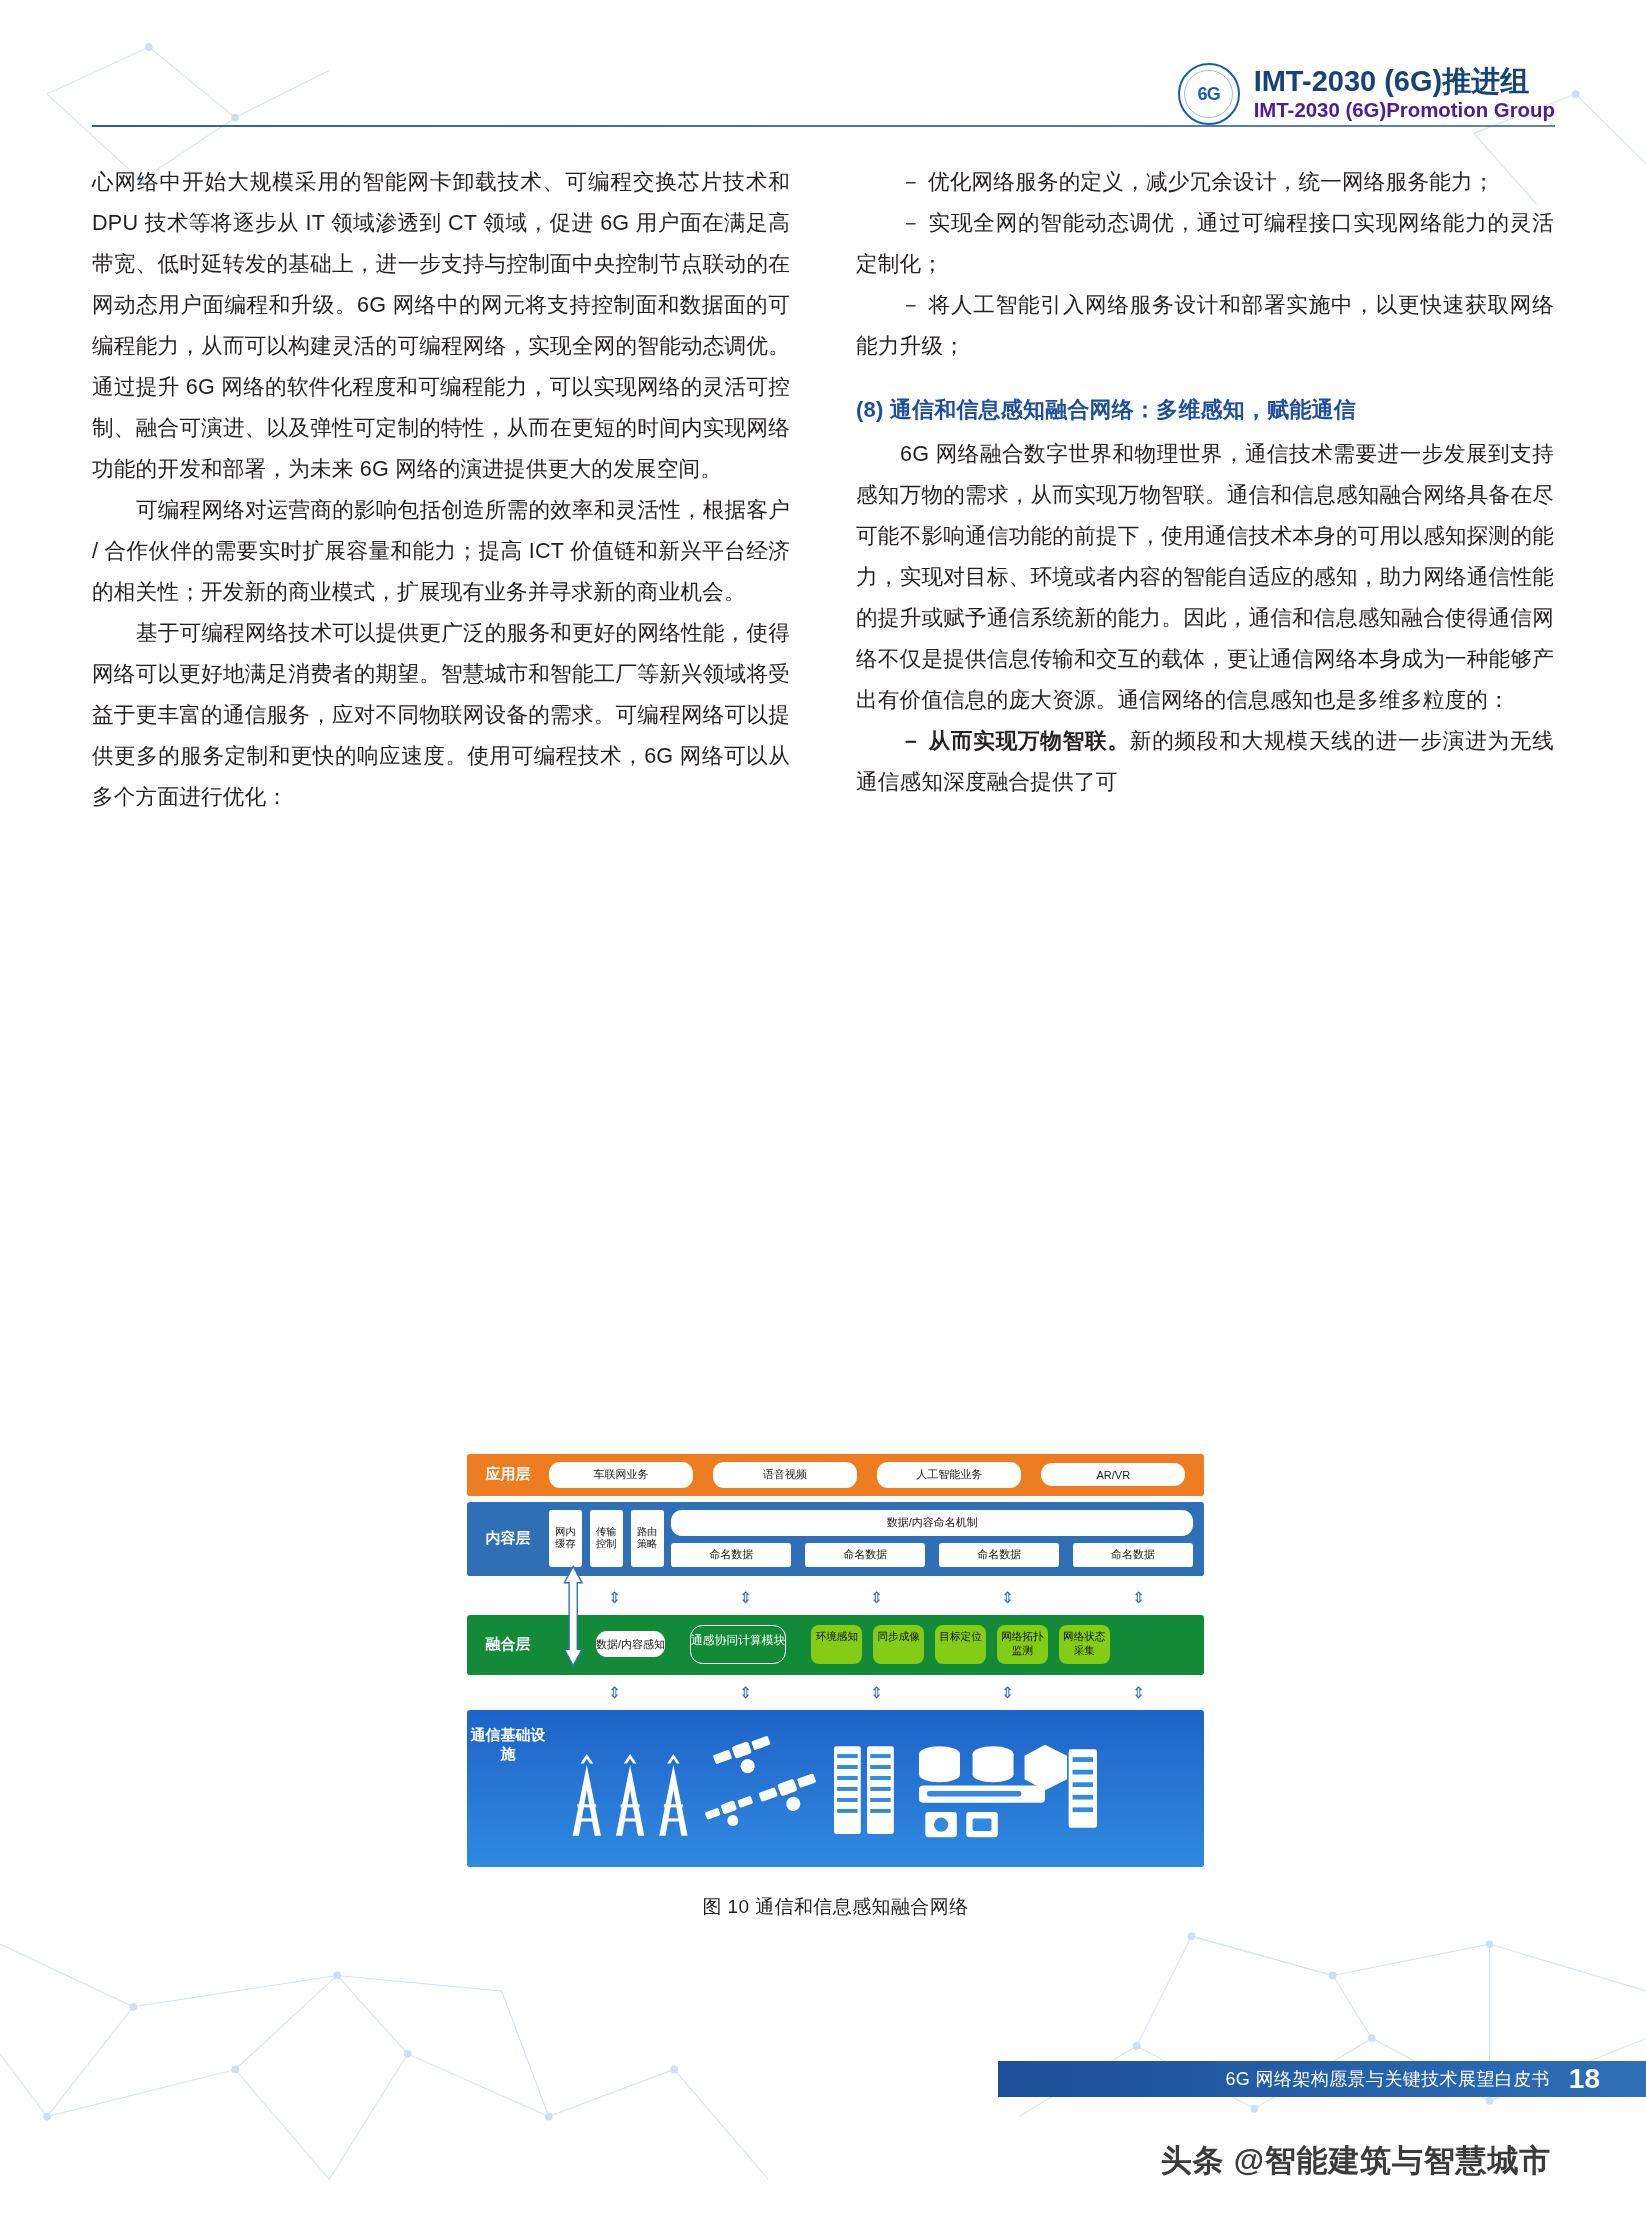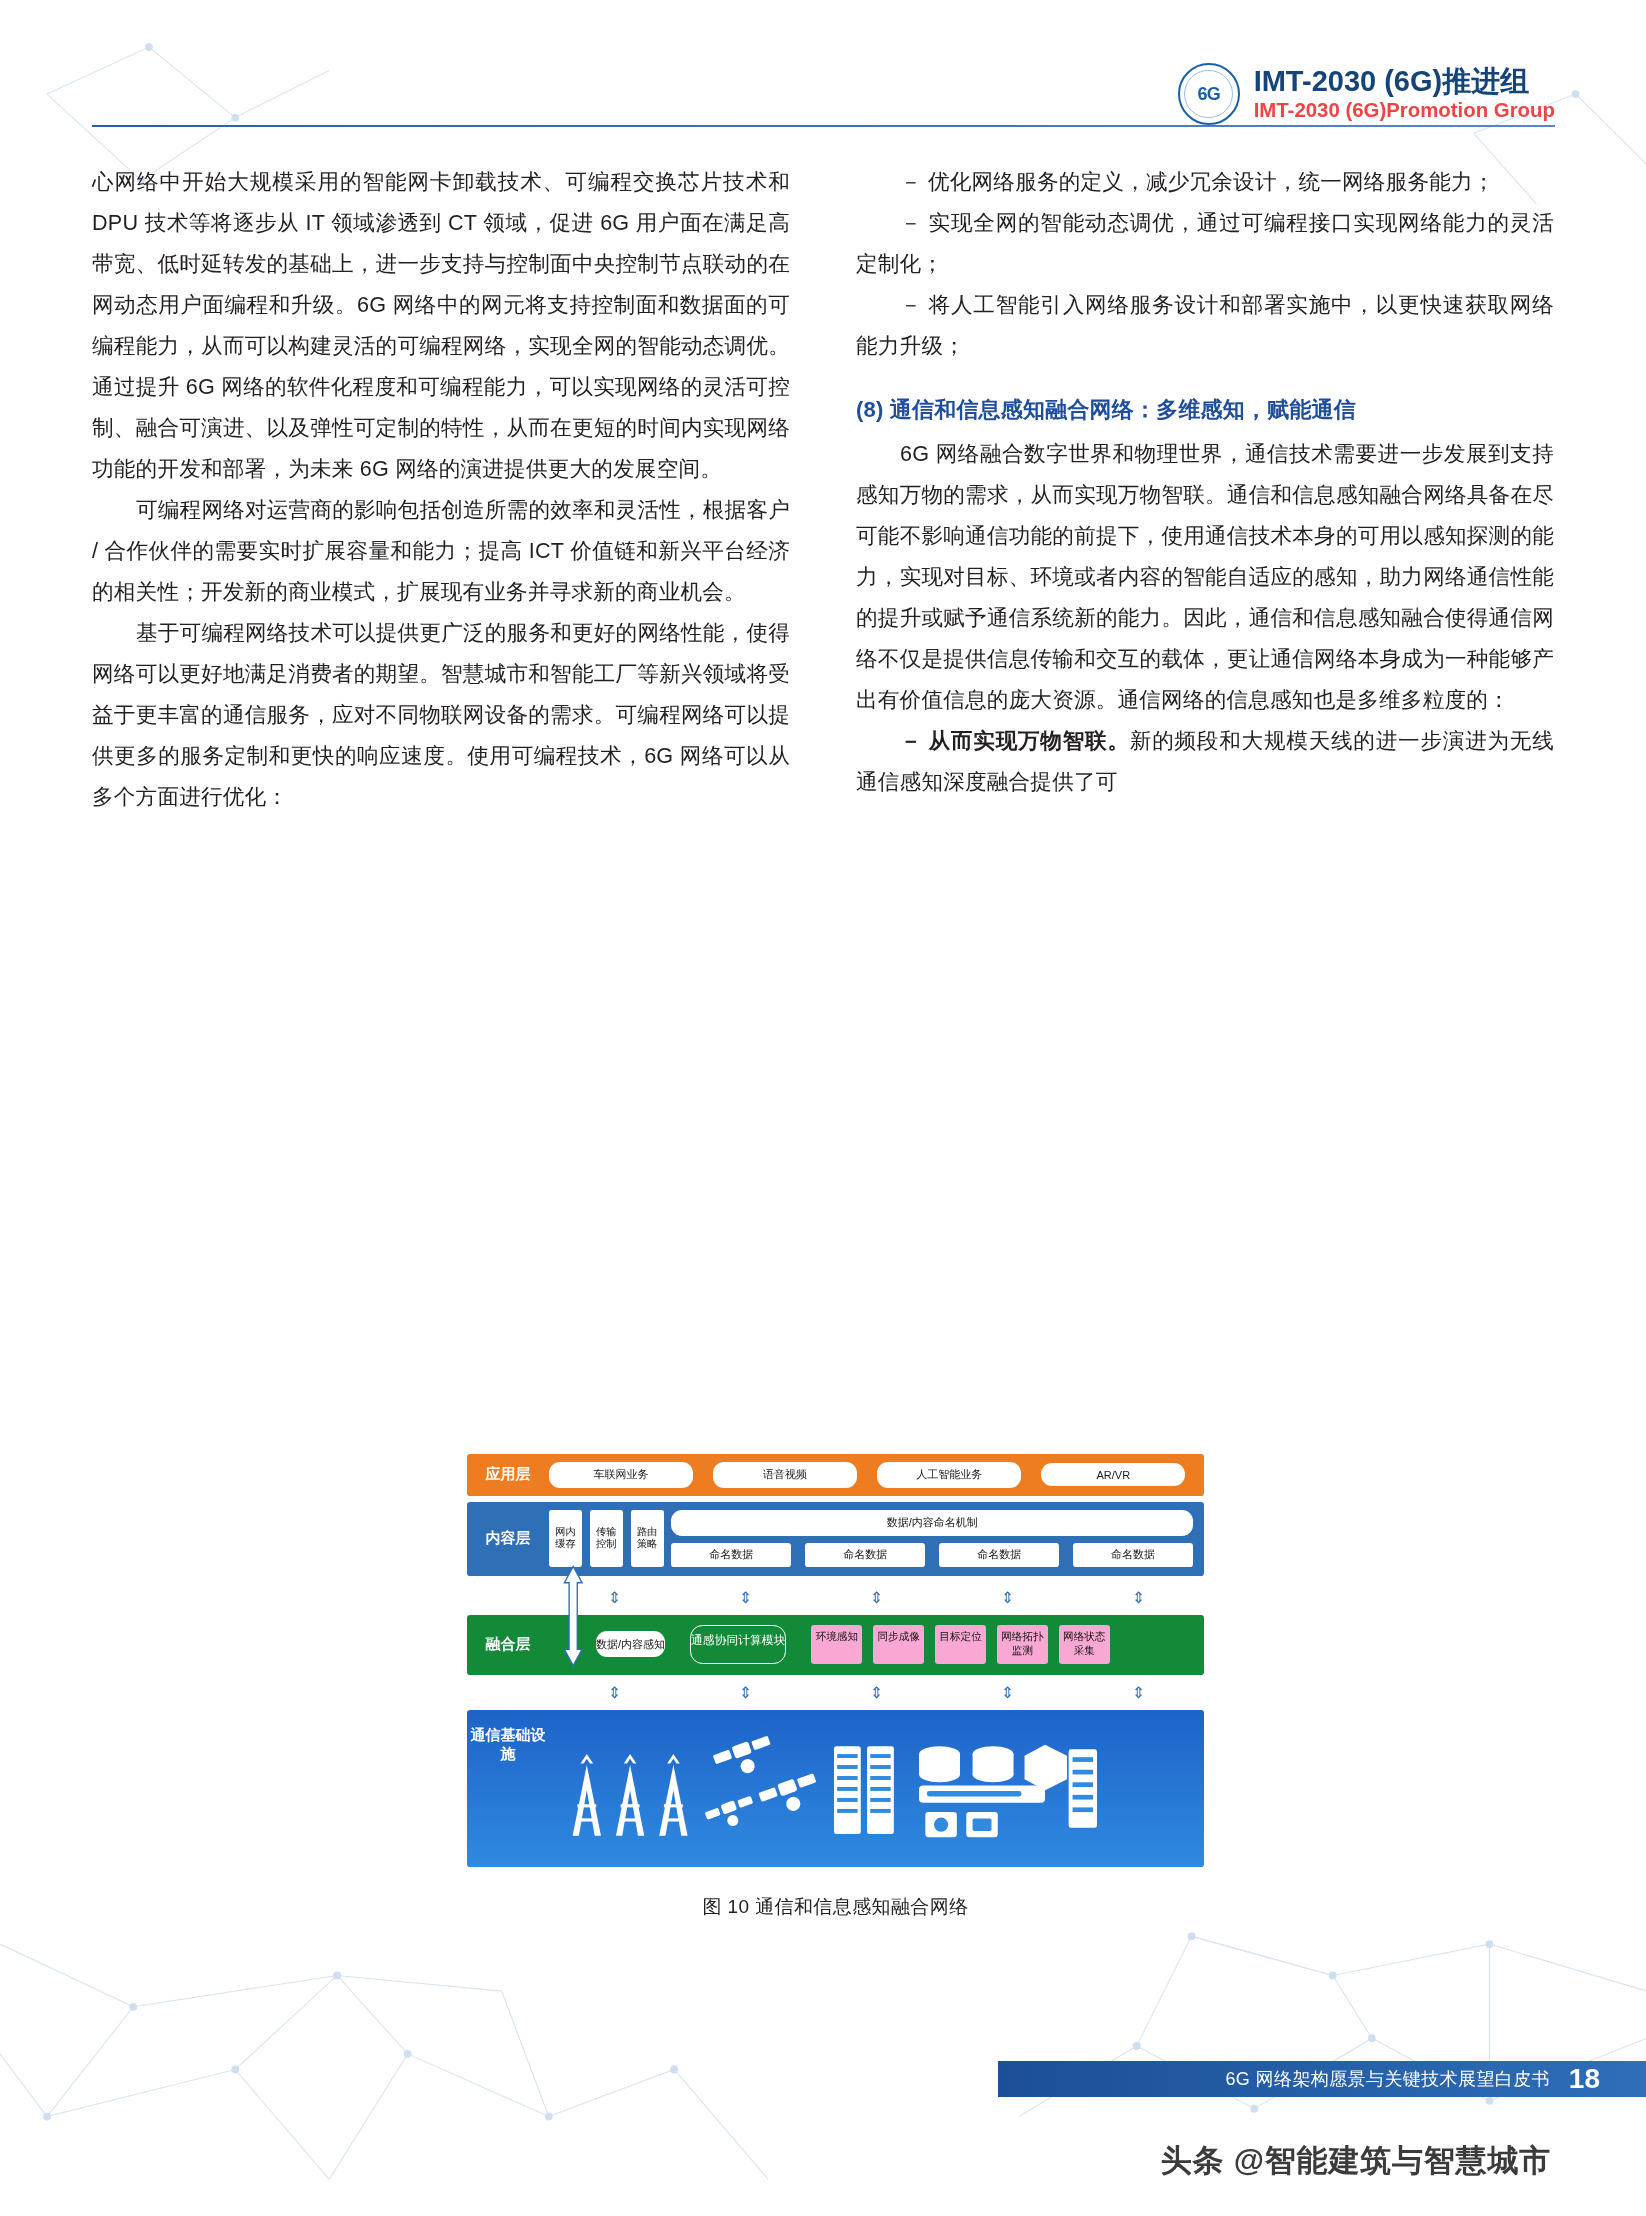--- a/index.html
+++ b/index.html
@@ -66,21 +66,21 @@
   .logo-text-cn {
     font-size: 29px;
     font-weight: bold;
     color: #15447a;
     letter-spacing: 0px;
     line-height: 1.15;
   }
   .logo-text-en {
     font-size: 20.4px;
     font-weight: bold;
-    color: #ef4444;
+    color: #4c1d95;
     line-height: 1.2;
     letter-spacing: 0px;
   }
   .header-rule {
     position: absolute;
     left: 92px; right: 92px;
     top: 125px;
     height: 2.4px;
     background: linear-gradient(to right, #2a5fa5, #5b86c4);
   }
@@ -287,22 +287,22 @@
     color: #fff;
     font-size: 11.8px;
     padding: 7px 0;
   }
   .fl-row {
     display: flex;
     gap: 11px;
   }
   .fl-cap {
     flex: 1;
-    background: #f9a8d4;
-    border-radius: 3px;
+    background: #84cc16;
+    border-radius: 8px;
     text-align: center;
     font-size: 10.6px;
     color: #111;
     padding: 5.5px 0;
   }
   .big-arrow {
     position: absolute;
     left: 96px;
     top: -58px;
     width: 20.4px;

